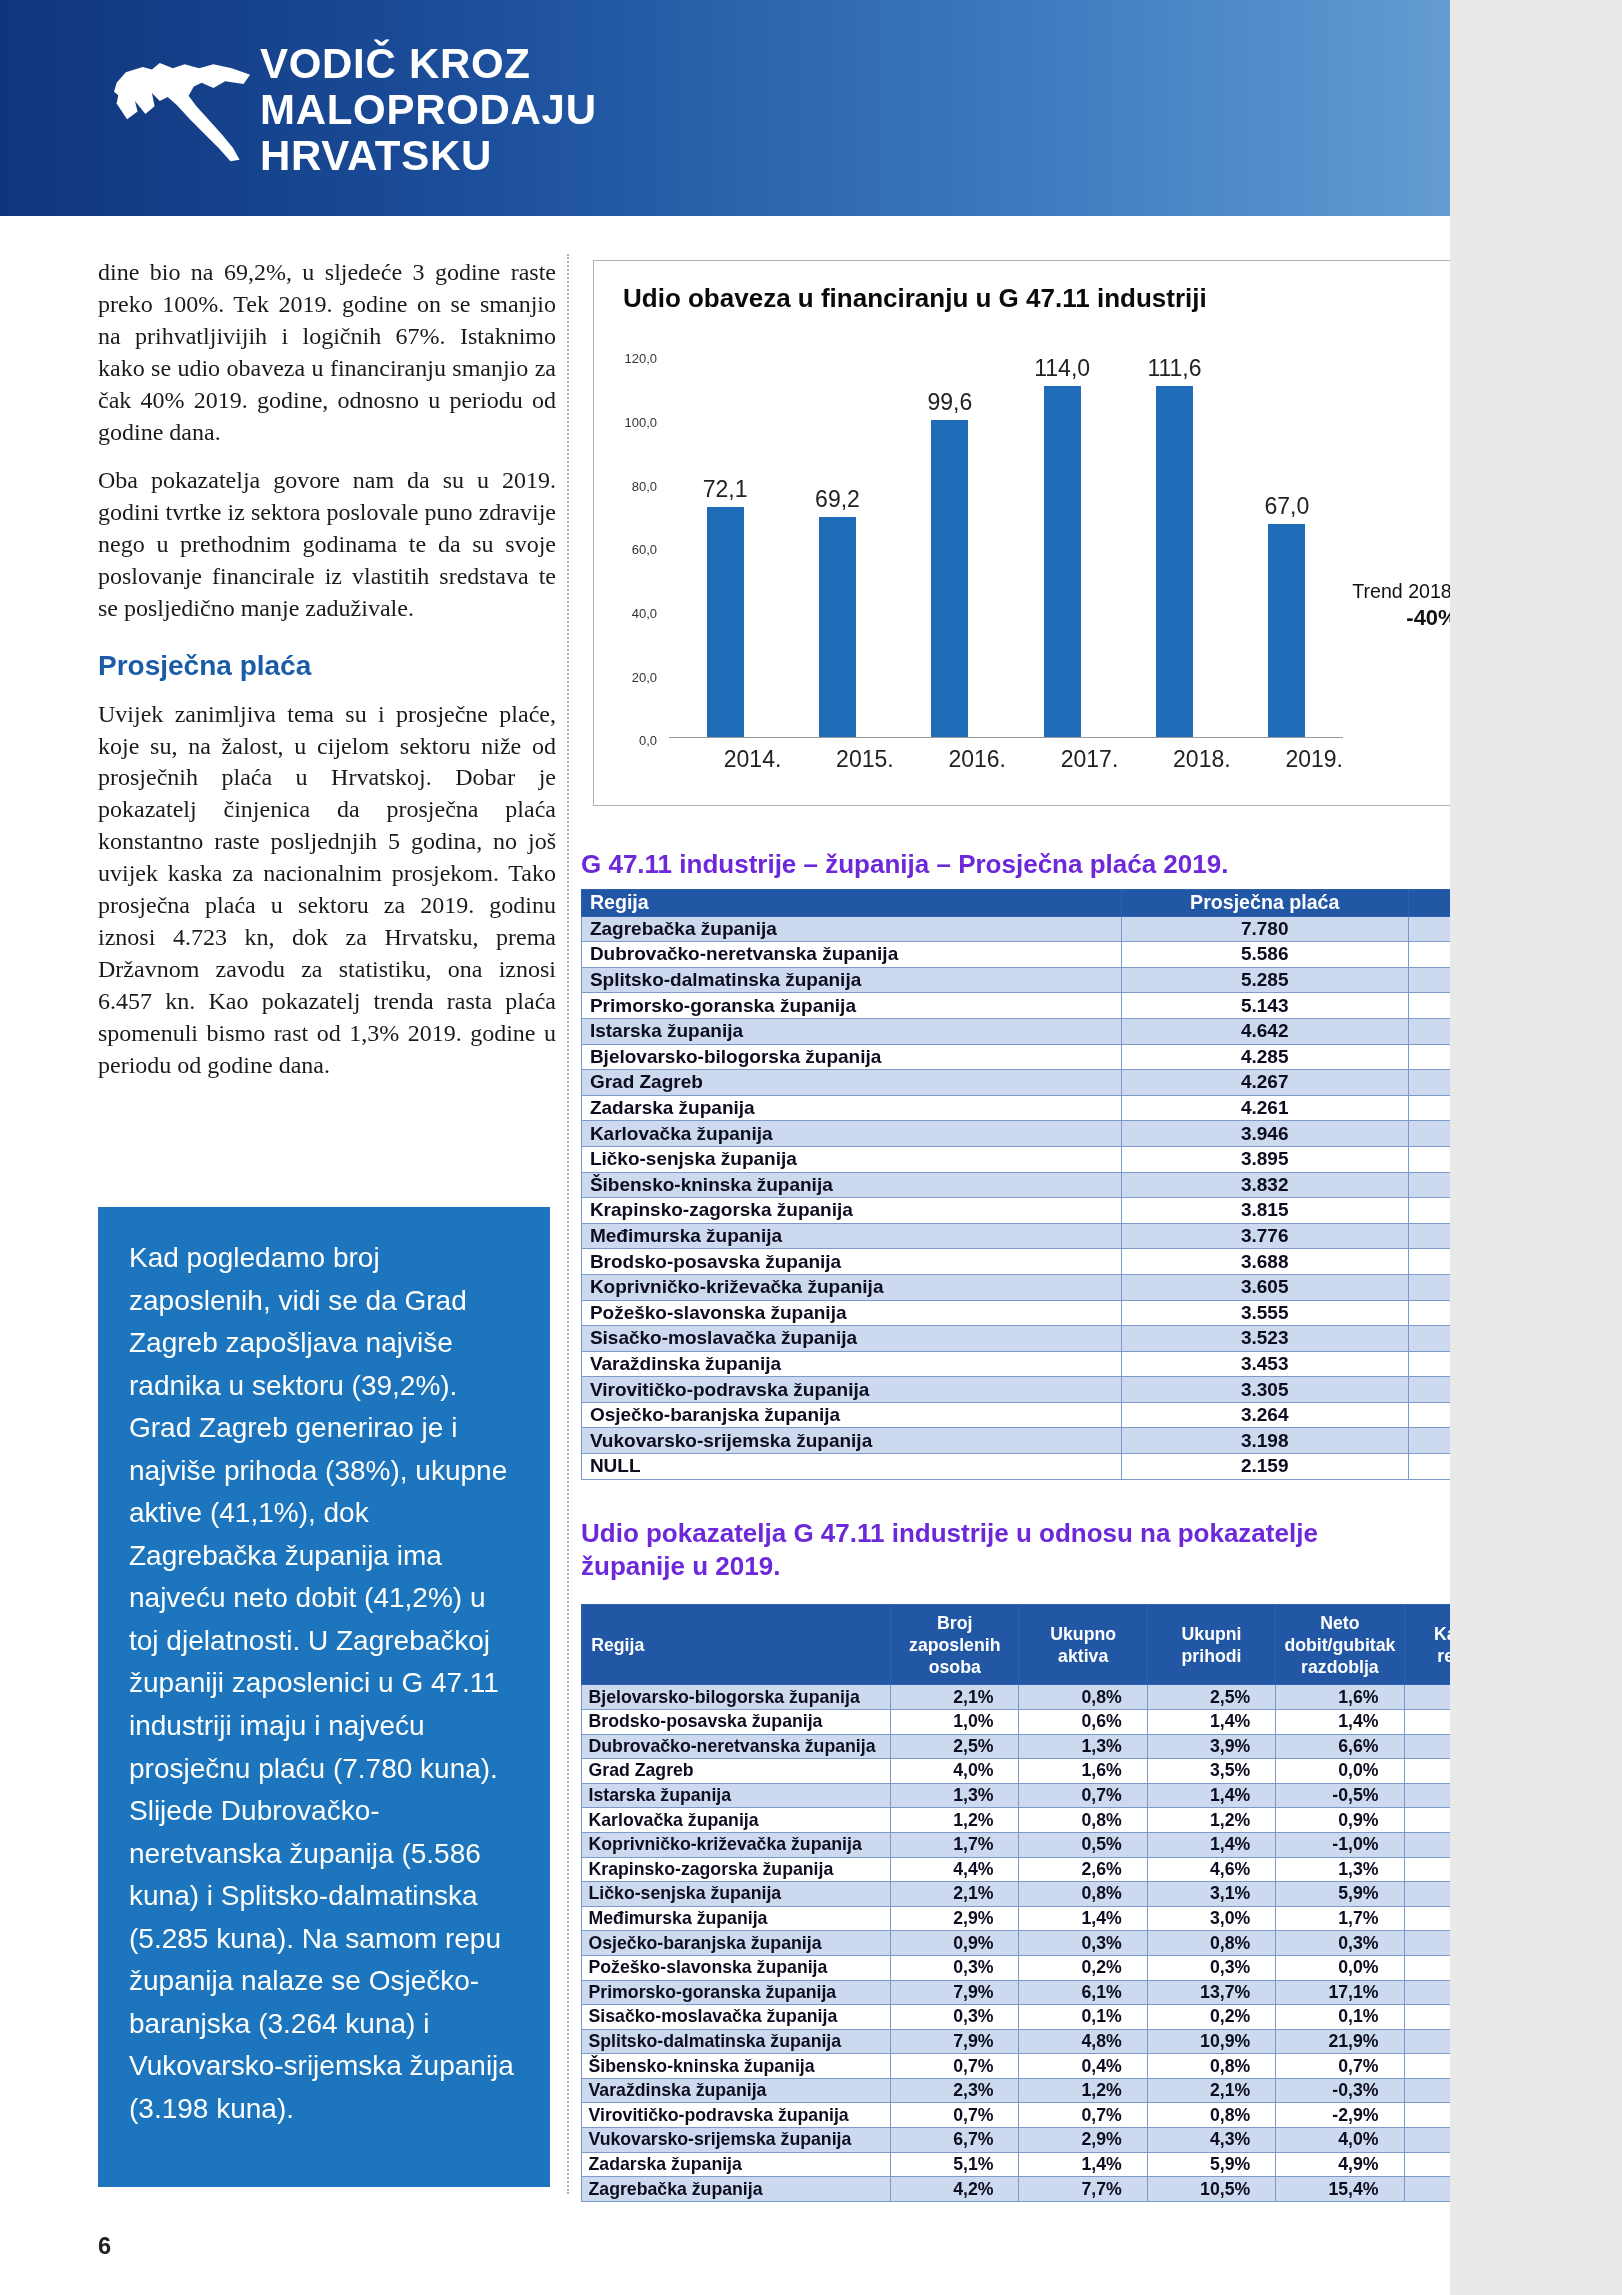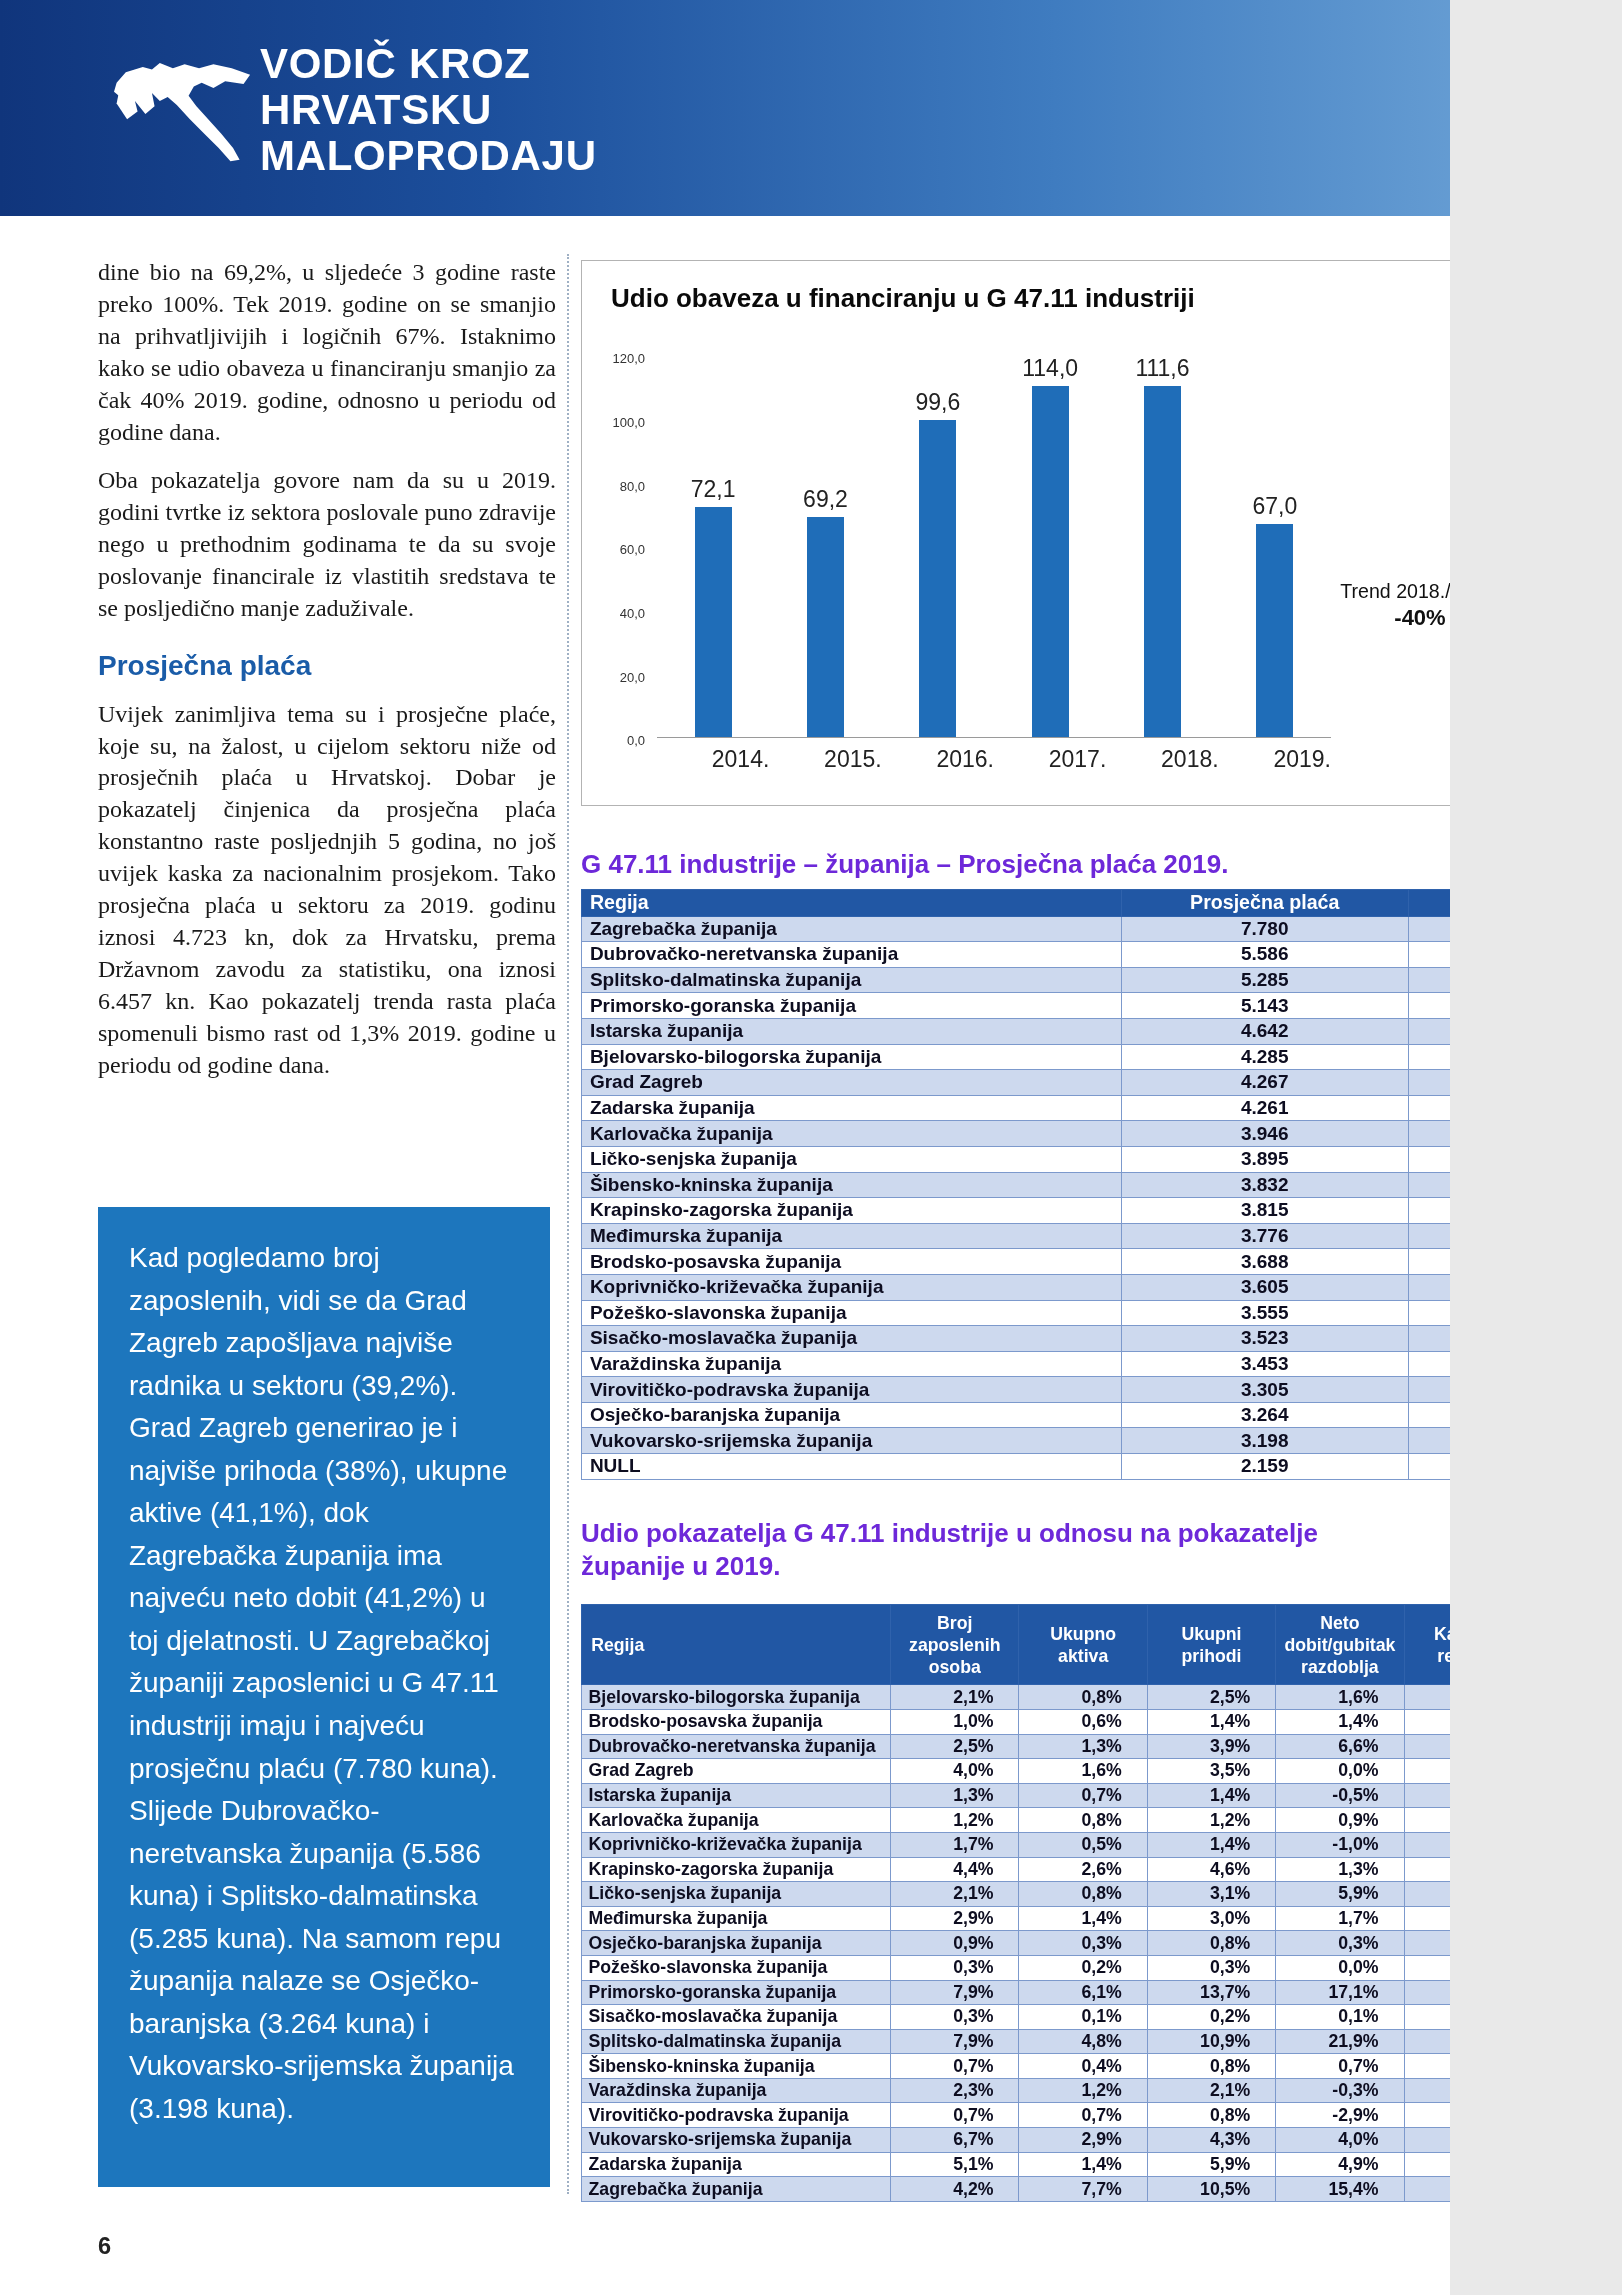--- a/index.html
+++ b/index.html
@@ -17,21 +17,21 @@
            font-family:"Liberation Serif",serif;font-size:24px;line-height:1.33;text-align:justify;
            hyphens:auto;-webkit-hyphens:auto;}
   .leftcol p{margin:0 0 17px 0;}
   .sechead{font-family:"Liberation Sans",sans-serif;color:#1a5ca8;font-size:28px;font-weight:700;
            margin:22px 0 14.4px 0;text-align:left;}
   .callout{position:absolute;left:98px;top:1207px;width:452px;height:980px;background:#1d76bd;
            box-sizing:border-box;padding:30px 31px;overflow:hidden;}
   .callout p{margin:0;color:#ffffff;font-size:28px;line-height:1.52;font-weight:400;}
   .pagenum{position:absolute;left:98px;top:2233px;font-size:23.6px;font-weight:700;color:#222222;}
   
-  .chartbox{position:absolute;left:581px;top:260px;width:952px;height:546px;box-sizing:border-box;
+  .chartbox{position:absolute;left:593px;top:260px;width:952px;height:546px;box-sizing:border-box;
             border:1.3px solid #b3b3b3;background:#ffffff;}
   .charttitle{padding:22px 26px 0 29px;font-size:26px;font-weight:700;color:#0a0a0a;}
   .chartarea{position:relative;height:458px;margin-top:11.8px;}
   .yaxis{position:absolute;left:0;bottom:46px;width:63px;height:382px;}
   .ytick{position:absolute;right:0;width:63px;text-align:right;font-size:13px;color:#333333;}
   .plot{position:absolute;left:75px;bottom:46px;width:674px;height:382px;
         border-bottom:1.3px solid #9a9a9a;display:flex;align-items:flex-end;overflow:visible;}
   .slot{flex:1;display:flex;flex-direction:column;align-items:center;justify-content:flex-end;height:100%;}
   .bar-value{font-size:23px;color:#222222;margin-bottom:3.9px;white-space:nowrap;}
   .bar{width:37px;}
@@ -76,22 +76,22 @@
   <div class="header">
     <svg class="map" viewBox="0 0 240 220" aria-hidden="true">
       <path fill="#ffffff" d="M30,72 L44,56 L70,48 L84,52 L96,42 L116,50 L134,44 L156,50 L178,44 L206,50 L234,60
         L224,74 L196,70 L178,80 L160,72 L148,78 L140,92 L152,108 L170,128 L190,150 L208,172 L218,190
         L204,192 L186,172 L164,150 L142,128 L122,106 L108,94 L96,100 L84,88 L88,108 L74,120 L58,100
         L52,112 L38,96 L26,86 Z"></path>
       <path fill="#ffffff" d="M34,84 L56,92 L62,116 L46,128 L30,104 Z"></path>
     </svg>
     <div class="htitle">
       <div>VODIČ KROZ</div>
+      <div>MALOPRODAJU</div>
       <div>HRVATSKU</div>
-      <div>MALOPRODAJU</div>
     </div>
   </div>
 
   <div class="divider"></div>
 
   <div class="leftcol">
     <p>dine bio na 69,2%, u sljedeće 3 godine raste preko 100%. Tek 2019. godine on se smanjio na prihvatljivijih i logičnih 67%. Istaknimo kako se udio obaveza u financiranju smanjio za čak 40% 2019. godine, odnosno u periodu od godine dana.</p>
     <p>Oba pokazatelja govore nam da su u 2019. godini tvrtke iz sektora poslovale puno zdravije nego u prethodnim godinama te da su svoje poslovanje financirale iz vlastitih sredstava te se posljedično manje zaduživale.</p>
     <div class="sechead">Prosječna plaća</div>
     <p>Uvijek zanimljiva tema su i prosječne plaće, koje su, na žalost, u cijelom sektoru niže od prosječnih plaća u Hrvatskoj. Dobar je pokazatelj činjenica da prosječna plaća konstantno raste posljednjih 5 godina, no još uvijek kaska za nacionalnim prosjekom. Tako prosječna plaća u sektoru za 2019. godinu iznosi 4.723 kn, dok za Hrvatsku, prema Državnom zavodu za statistiku, ona iznosi 6.457 kn. Kao pokazatelj trenda rasta plaća spomenuli bismo rast od 1,3% 2019. godine u periodu od godine dana.</p>

